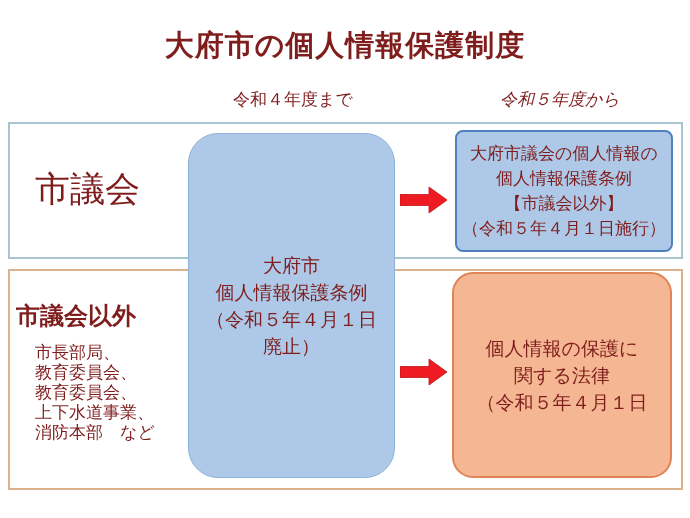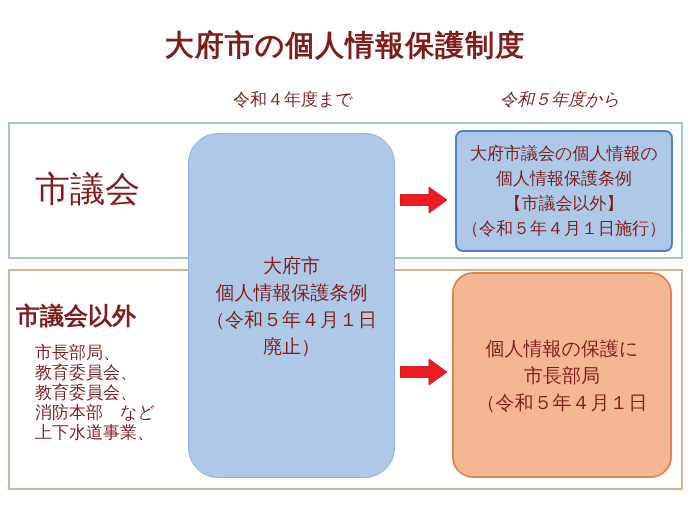--- a/index.html
+++ b/index.html
@@ -128,41 +128,41 @@
   <div class="frame council"></div>
   <div class="frame non-council"></div>
 
   <div class="council-label">市議会</div>
 
   <div class="non-council-label">市議会以外</div>
   <div class="sublist">
     <div>市長部局、</div>
     <div>教育委員会、</div>
     <div>教育委員会、</div>
+    <div>上下水道事業、</div>
     <div>消防本部　など</div>
-    <div>上下水道事業、</div>
   </div>
 
   <div class="box old-ordinance">
     <div>大府市</div>
     <div>個人情報保護条例</div>
     <div>（令和５年４月１日</div>
     <div>廃止）</div>
   </div>
 
   <div class="box council-ordinance">
     <div>大府市議会の個人情報の</div>
     <div>個人情報保護条例</div>
     <div>【市議会以外】</div>
     <div>（令和５年４月１日施行）</div>
   </div>
 
   <div class="box national-law">
     <div>個人情報の保護に</div>
-    <div>市長部局</div>
+    <div>関する法律</div>
     <div>（令和５年４月１日</div>
   </div>
 
   <svg class="arrow top" viewBox="0 0 48 28" xmlns="http://www.w3.org/2000/svg">
     <polygon points="0,8.5 29,8.5 29,1 47,14 29,27 29,19.5 0,19.5" fill="#ee1b23" stroke="#c21018" stroke-width="0.8"></polygon>
   </svg>
 
   <svg class="arrow bottom" viewBox="0 0 48 28" xmlns="http://www.w3.org/2000/svg">
     <polygon points="0,8.5 29,8.5 29,1 47,14 29,27 29,19.5 0,19.5" fill="#ee1b23" stroke="#c21018" stroke-width="0.8"></polygon>
   </svg>

